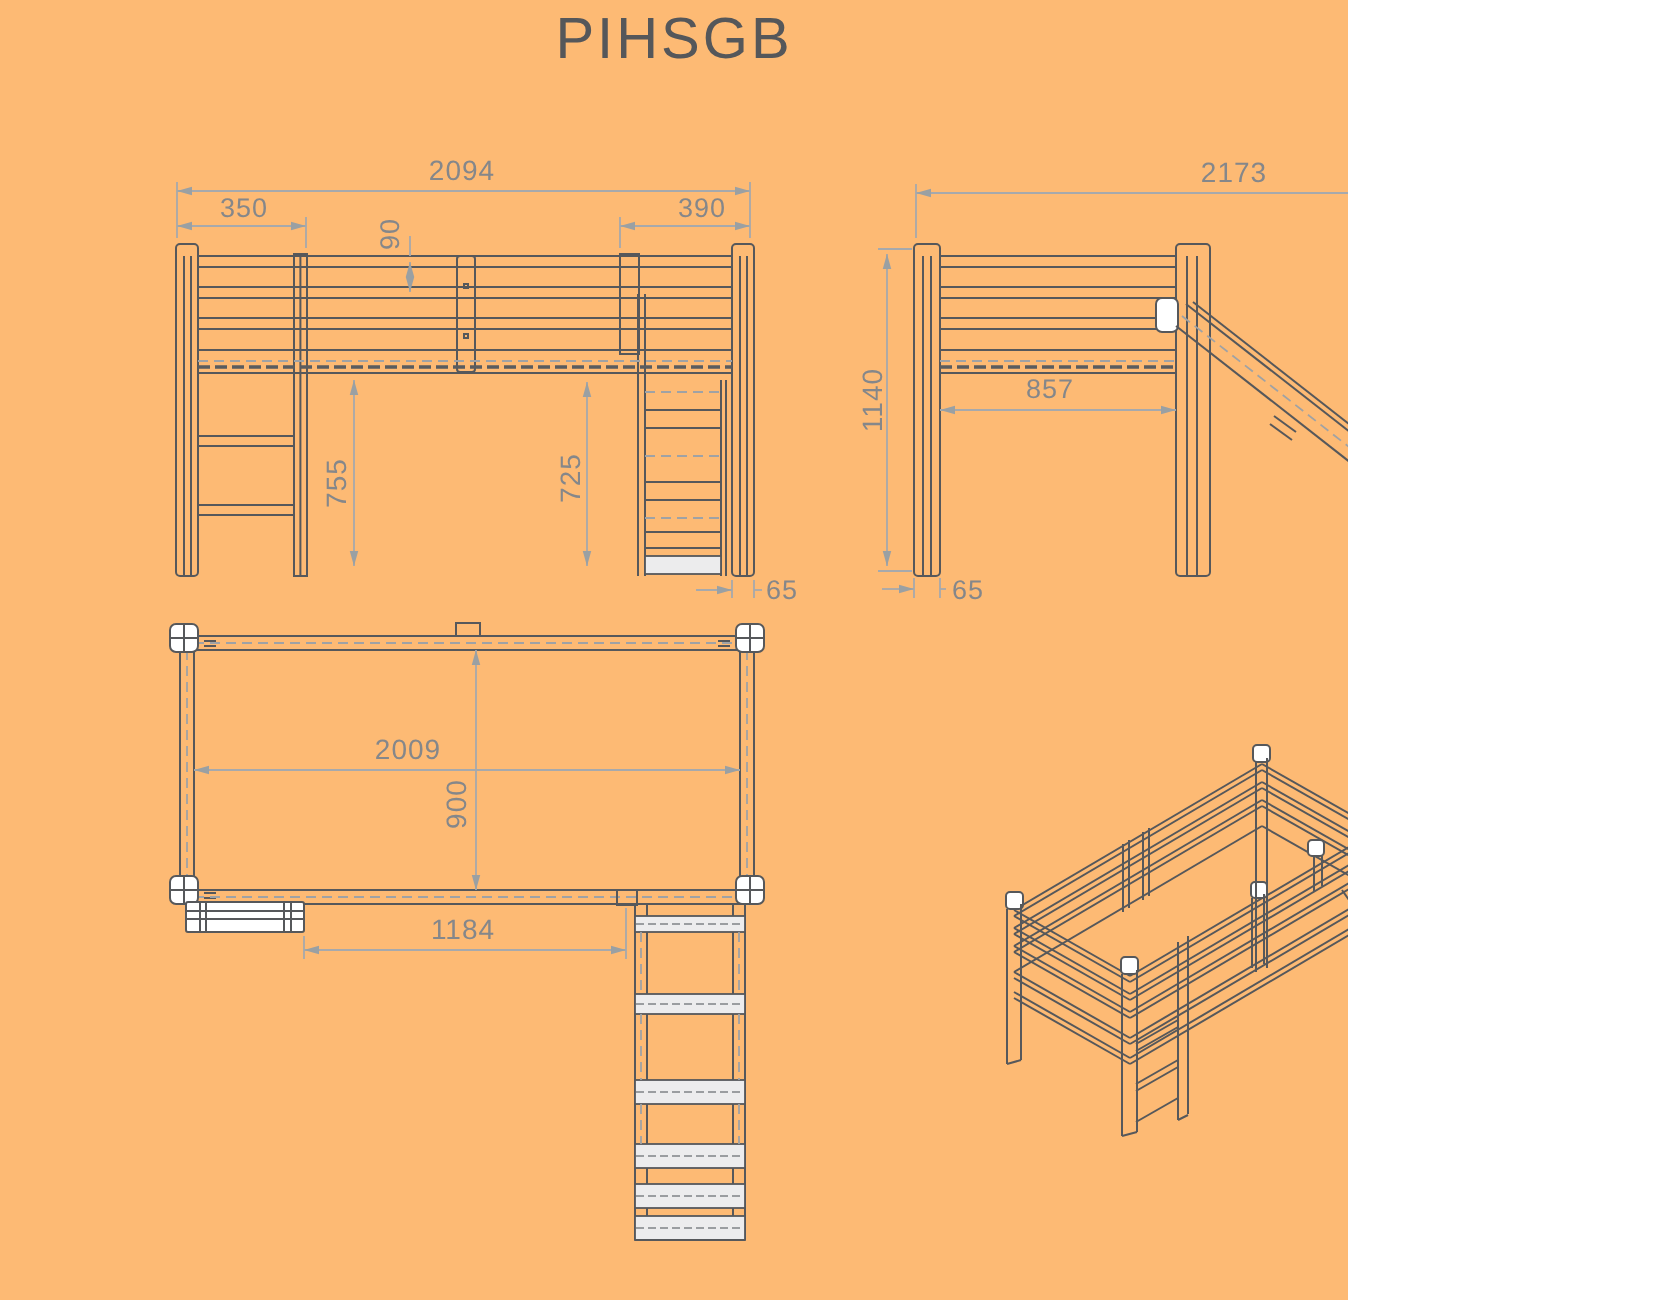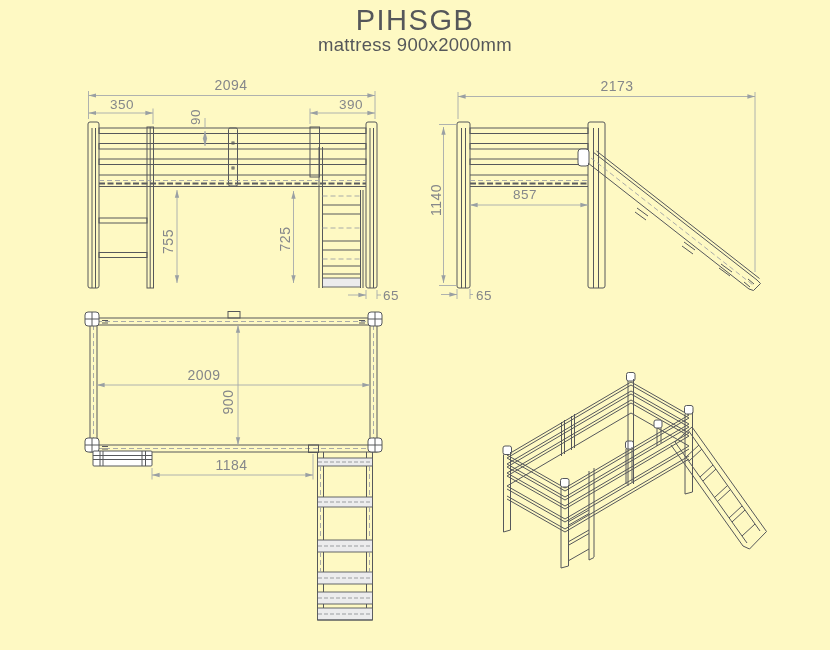--- a/index.html
+++ b/index.html
@@ -1,16 +1,16 @@
 <!DOCTYPE html>
 <html><head>
 <meta charset="utf-8">
 <style>
   html,body{margin:0;padding:0;background:#fff;}
-  .canvas{position:relative;width:830px;height:650px;background:#fef9c3;overflow:hidden;
+  .canvas{position:relative;width:674px;height:650px;background:#fdba74;overflow:hidden;
           font-family:"Liberation Sans",sans-serif;}
   .hdr{position:absolute;top:6px;left:0;right:0;text-align:center;color:#55575a;}
   .hdr .t1{font-size:29px;letter-spacing:1.5px;line-height:1.0;}
   .hdr .t2{font-size:18.5px;letter-spacing:.3px;line-height:1.05;}
   svg{position:absolute;inset:0;}
   .ln{stroke:#56585b;stroke-width:1;fill:none;}
   .fw{stroke:#56585b;stroke-width:1;fill:#ffffff;}
   .fg{stroke:#56585b;stroke-width:.9;fill:#ececed;}
   .dash{stroke:#9fa2a5;stroke-width:.9;fill:none;stroke-dasharray:5 3;}
   .mdash{stroke:#5a5c5f;stroke-width:1.8;fill:none;stroke-dasharray:6 2.5;}
@@ -19,21 +19,20 @@
   .dimtxt{fill:#85878a;font-size:13.5px;letter-spacing:.5px;}
   .dimbig{font-size:14px;}
 </style>
 </head>
 <body>
 
 <div class="canvas">
 
   <div class="hdr">
     <div class="t1">PIHSGB</div>
-    <div class="t2">mattress 900x2000mm</div>
   </div>
 
   <svg width="830" height="650" viewBox="0 0 830 650">
     <defs>
       <marker id="ar" markerWidth="9" markerHeight="6" refX="8.5" refY="3" orient="auto-start-reverse">
         <path d="M0,0.6 L8.5,3 L0,5.4 z" fill="#9aa0a3"></path>
       </marker>
     </defs>
 
     <g>

